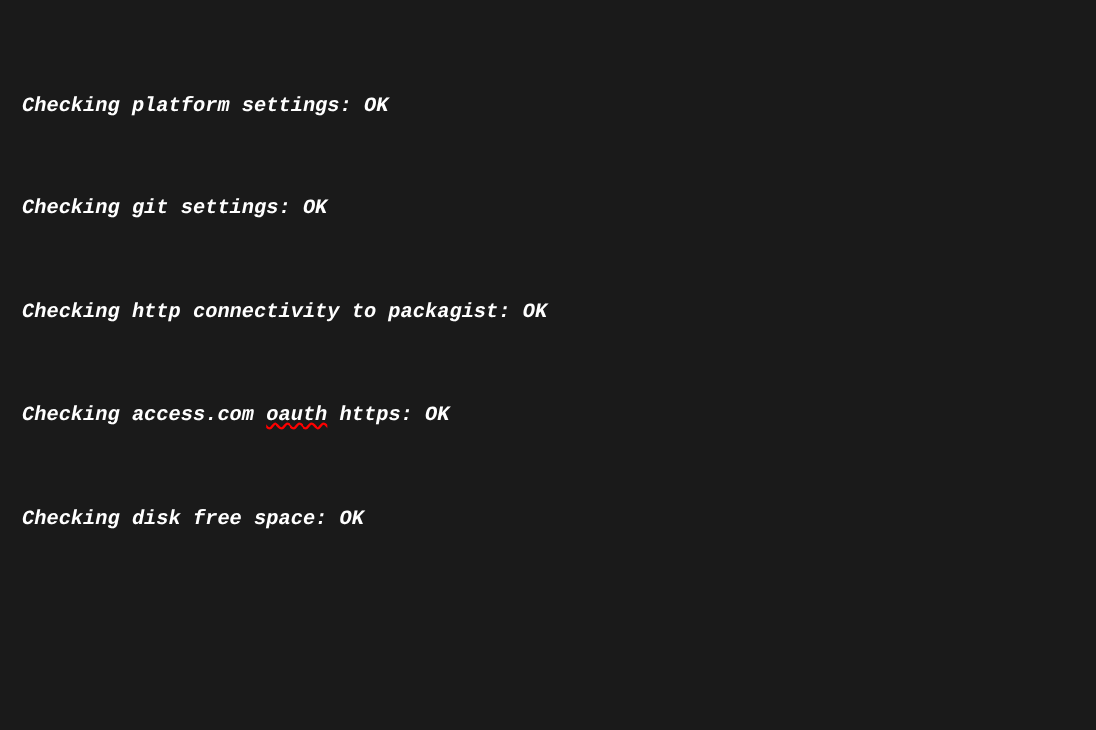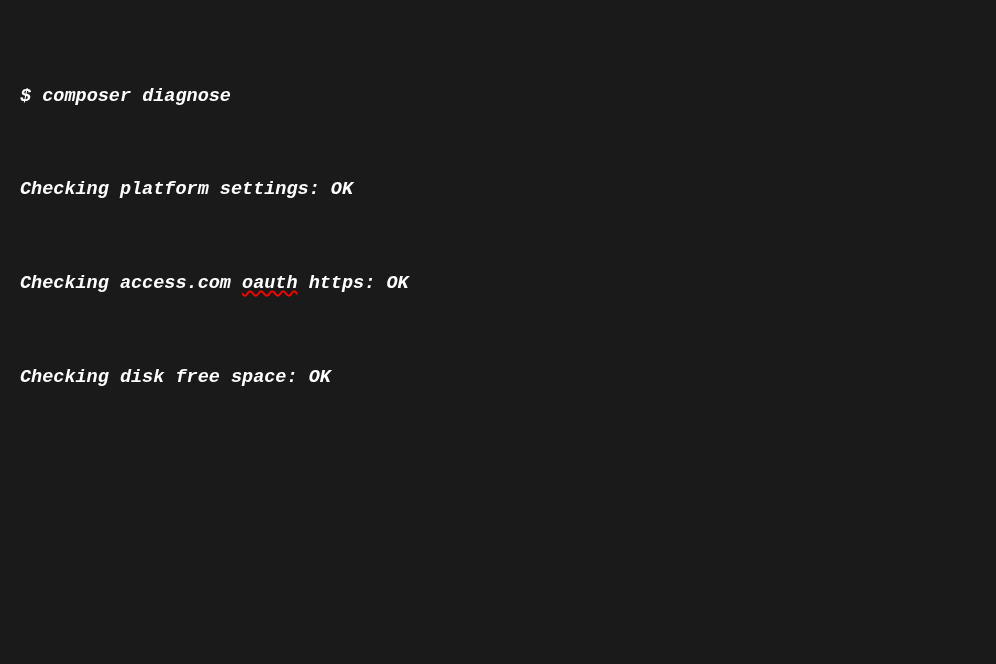--- a/index.html
+++ b/index.html
@@ -33,22 +33,23 @@
       text-underline-offset: 2px;
     }
     .prompt {
       display: inline;
     }
   </style>
 </head>
 <body>
 
 <div class="terminal">
-  <span class="line"><span class="prompt">$ </span><span>composer diagnose</span></span>
   <span class="line">Checking platform settings: OK</span>
+  <span class="line">Checking git settings: OK</span>
+  <span class="line">Checking http connectivity to packagist: OK</span>
   <span class="line"><span>Checking access.com </span><span class="spellcheck">oauth</span><span> https: OK</span></span>
   <span class="line">Checking disk free space: OK</span>
   
   
   
   
   
   
   
   

